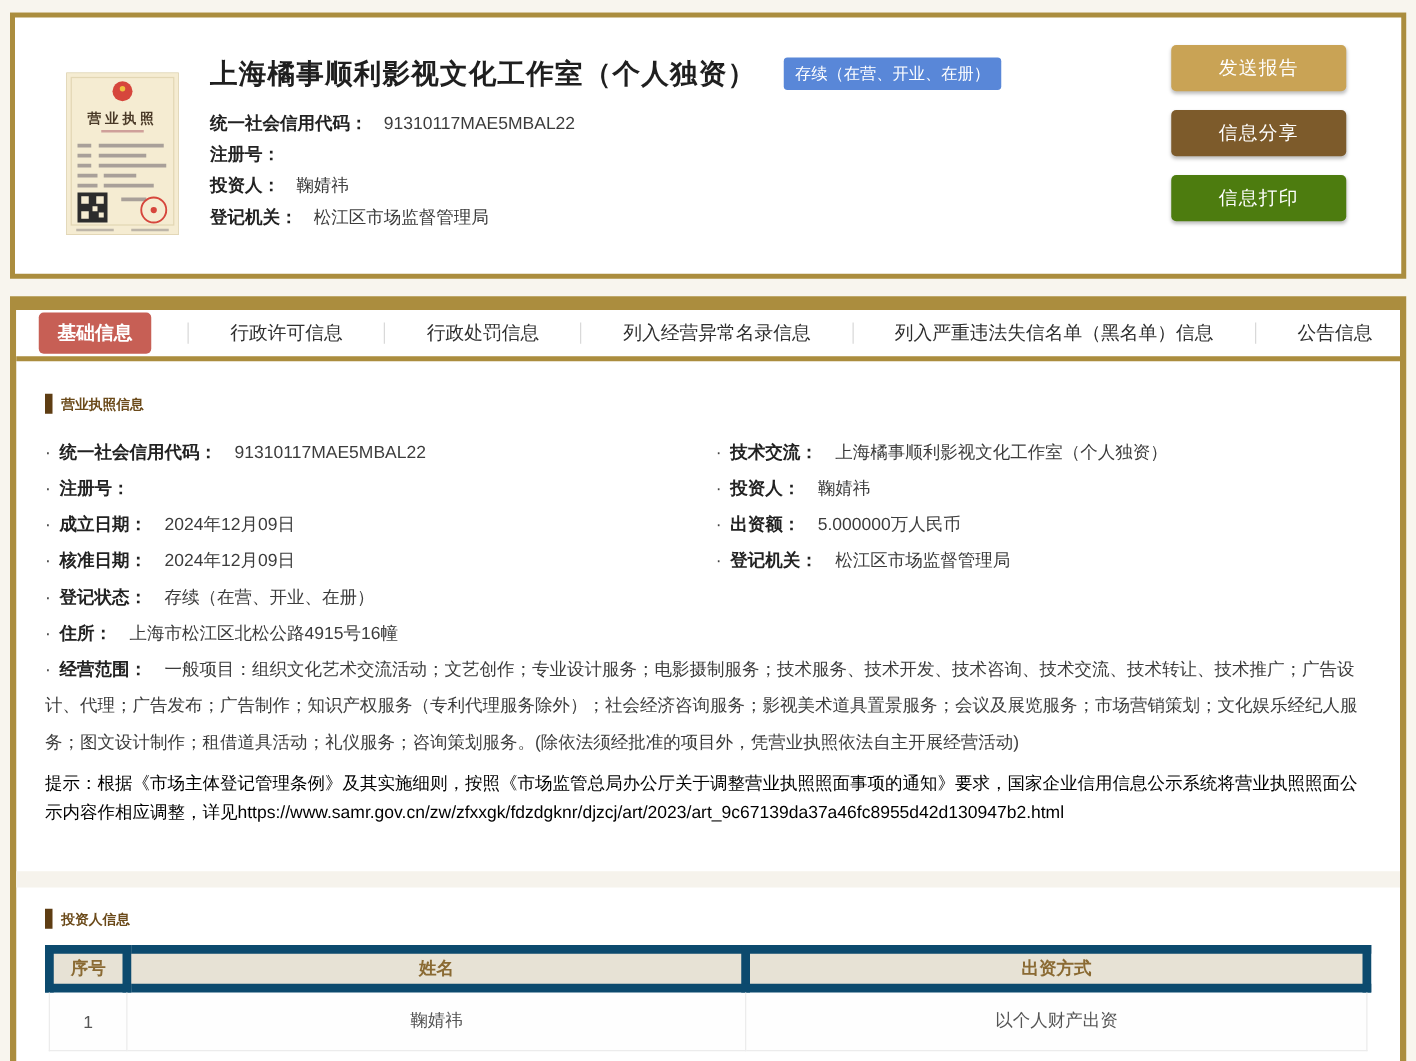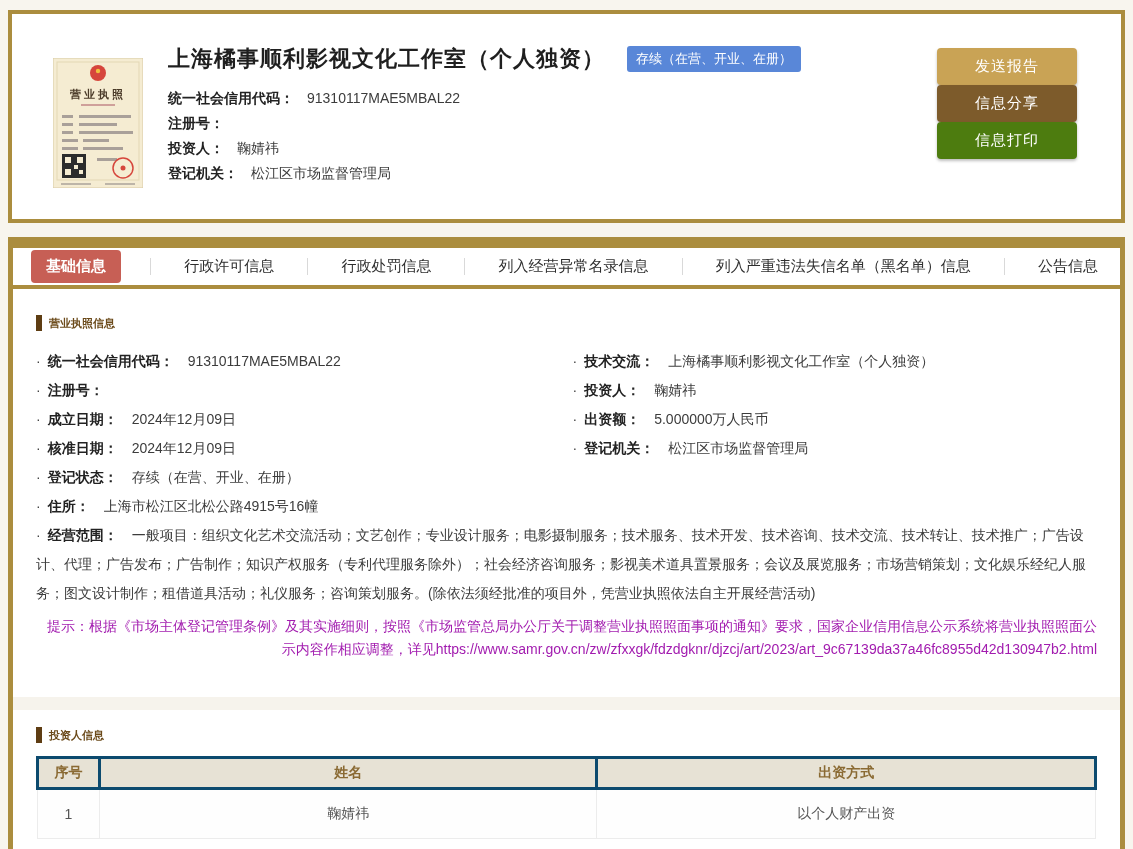--- a/index.html
+++ b/index.html
@@ -20,22 +20,22 @@
   .company-title { font-size: 22px; font-weight: bold; color: #1f1f1f; letter-spacing: 1px; }
   .status-badge {
     margin-left: 22px; background: #5987d8; color: #fff;
     font-size: 13px; padding: 4px 9px; border-radius: 3px; white-space: nowrap;
   }
   .header-fields { margin-top: 12px; font-size: 14px; }
   .header-fields .hrow { height: 25px; line-height: 25px; }
   .hrow .lbl { font-weight: bold; color: #222; }
   .hrow .val { margin-left: 13px; color: #3c3c3c; }
   .header-buttons {
-    position: absolute; right: 44px; top: 34px; width: 140px;
-    display: flex; flex-direction: column; gap: 0;
+    position: absolute; right: 44px; top: 22px; width: 140px;
+    display: flex; flex-direction: column; gap: 15px;
   }
   .hbtn {
     height: 37px; border: none; border-radius: 4px; color: #fff;
     font-size: 15px; font-family: inherit; cursor: pointer;
     box-shadow: 0 2px 3px rgba(0,0,0,0.25); letter-spacing: 1px;
   }
   .hbtn.send  { background: #c9a355; }
   .hbtn.share { background: #7d5b2b; }
   .hbtn.print { background: #4d7c0f; }
   
@@ -61,27 +61,27 @@
   .info-grid {
     margin-top: 16px; display: grid; grid-template-columns: 1fr 1fr;
     column-gap: 12px; font-size: 14px;
   }
   .kv { line-height: 29px; }
   .kv.full { grid-column: 1 / -1; }
   .kv .dot { color: #444; margin-right: 7px; }
   .kv .lbl { font-weight: bold; color: #222; }
   .kv .val { margin-left: 14px; color: #3c3c3c; }
   .kv.multiline { line-height: 29px; }
-  .notice { margin-top: 7px; font-size: 14px; line-height: 23px; color: #a21caf; word-break: break-all; text-align: right; }
+  .notice { margin-top: 7px; font-size: 14px; line-height: 23px; color: #000000; word-break: break-all; }
   .section-gap { height: 13px; background: #f6f3ec; margin: 36px -23px 0; }
   .investor-title { margin-top: 17px; }
   .investor-table { margin-top: 13px; width: 100%; border-collapse: collapse; text-align: center; font-size: 14px; }
   .investor-table th {
     background: #e7e2d5; color: #8a6a33; font-weight: bold;
-    height: 31px; border: 3px solid #0c4a6e; margin-left: 36px;
+    height: 31px; border: 7px solid #0c4a6e; margin-left: 36px;
   }
   .investor-table td {
     height: 50px; border: 1px solid #ececec; color: #555; background: #fefefe;
   }
   .col-no { width: 62px; }
   .col-name { width: 47%; }
 </style>
 </head>
 <body>
 

